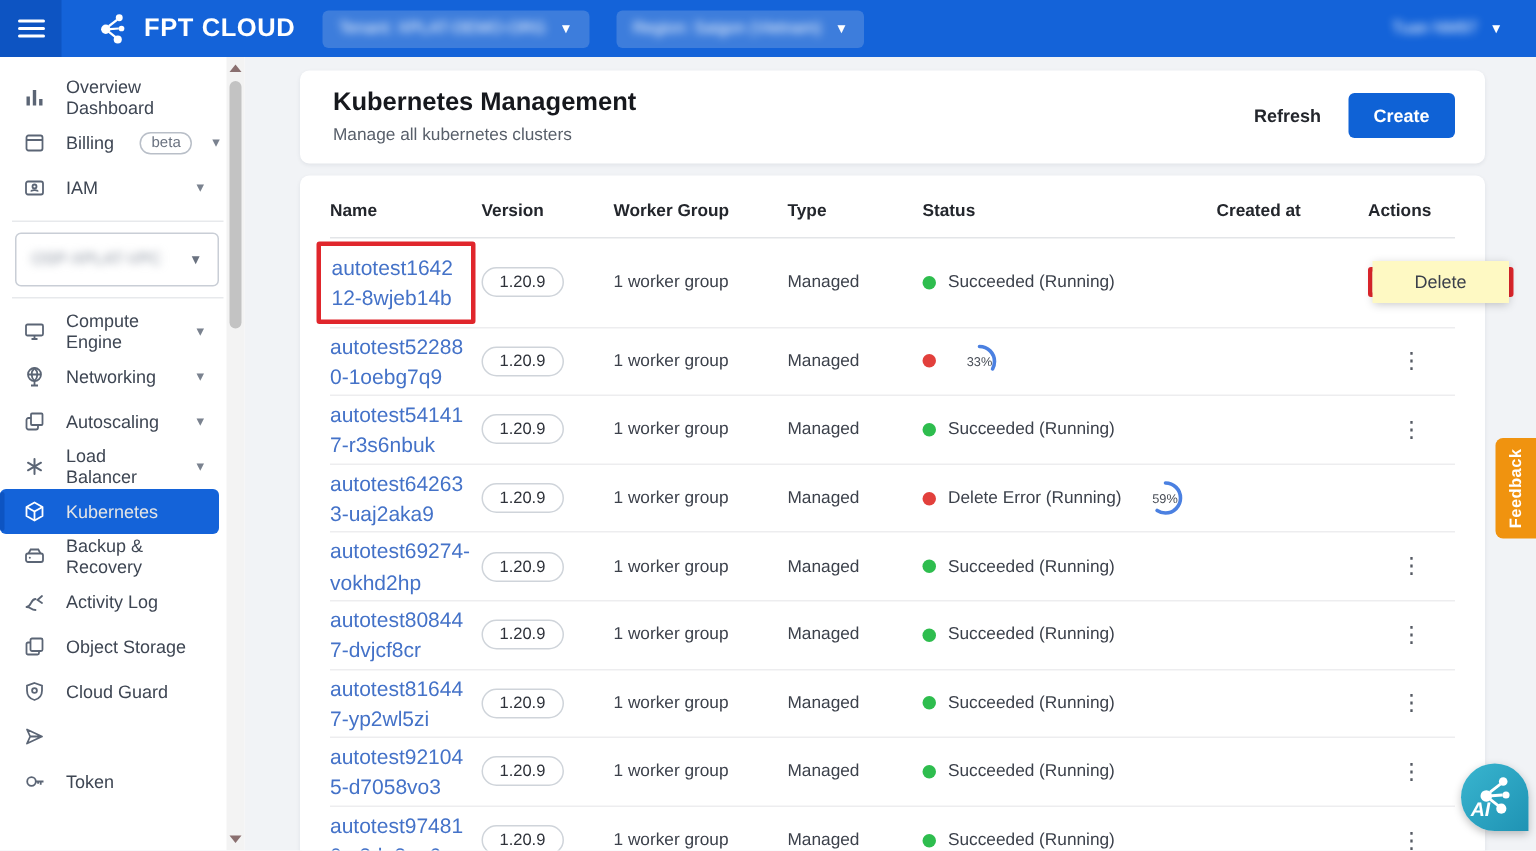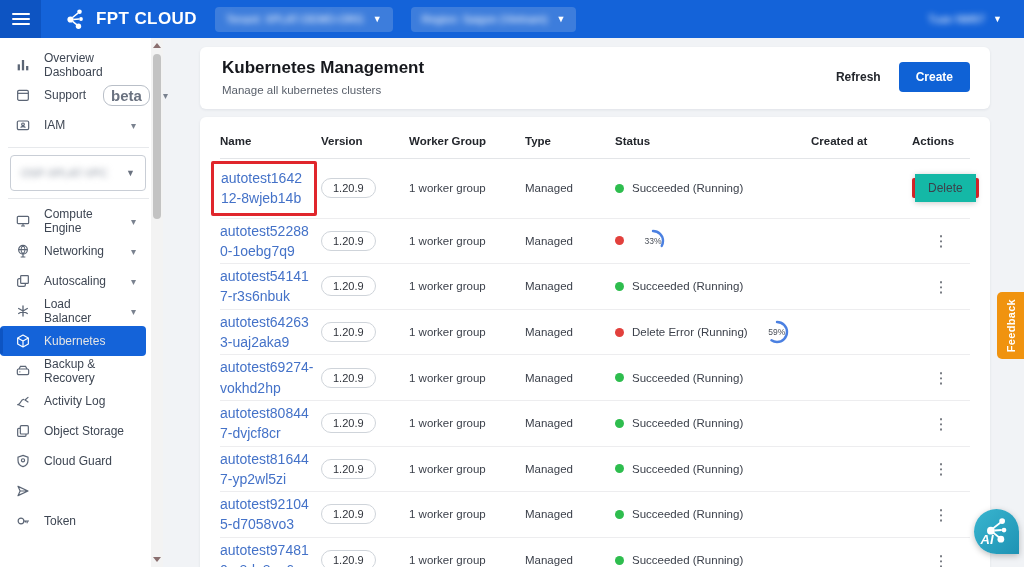--- a/index.html
+++ b/index.html
@@ -24,21 +24,21 @@
 
   
   .sidebar { width:163px; background:#fff; position:relative; padding:12px 14px 0 0; flex:0 0 163px; }
   .sb-list { list-style:none; }
   .sb-item { display:flex; align-items:center; gap:13px; height:30px; padding-left:15px; font-size:12px; color:#3e4653; cursor:pointer; position:relative; border-radius:4px; margin-right:3px; }
   .sb-item .svgi { width:16px; height:16px; color:#5b6575; flex:0 0 16px; }
   .sb-item .chev { margin-left:auto; margin-right:10px; color:#7a828f; font-size:10px; }
   .sb-item.active { background:#1463d9; color:#e5e5e5; }
   .sb-item.active .svgi { color:#fff; }
   .sb-item.active::before { content:""; position:absolute; left:-0px; top:2px; bottom:2px; width:3px; background:#0d54c2; border-radius:2px; }
-  .beta-badge { border:1px solid #b9bfc8; border-radius:9px; font-size:15px; color:#6a7280; padding:1px 7px; margin-left:4px;font-weight:bold; }
+  .beta-badge { border:1px solid #b9bfc8; border-radius:9px; font-size:10px; color:#6a7280; padding:1px 7px; margin-left:4px; }
   .sb-divider { height:1px; background:#e7e9ec; margin:7px 0 7px 8px; }
   .vpc-select { margin:4px 3px 4px 10px; height:36px; border:1px solid #c9ced6; border-radius:4px; display:flex; align-items:center; justify-content:space-between; padding:0 10px; cursor:pointer; }
   .vpc-select .val { font-size:11px; color:#8b93a0; }
   .vpc-select .caret { color:#6a7280; }
   .sb-scroll { position:absolute; top:0; right:0; bottom:0; width:12px; background:#f3f3f3; }
   .sb-scroll .arrow { position:absolute; left:2px; width:0; height:0; border-left:4px solid transparent; border-right:4px solid transparent; cursor:pointer; }
   .sb-scroll .arrow.up { top:5px; border-bottom:5px solid #8a6f6f; }
   .sb-scroll .arrow.down { bottom:5px; border-top:5px solid #8a6f6f; }
   .sb-scroll .thumb { position:absolute; top:16px; left:2px; width:8px; height:165px; background:#c3c3c3; border-radius:4px; cursor:grab; }
 
@@ -65,21 +65,21 @@
   .dot { width:9px; height:9px; border-radius:50%; flex:0 0 9px; }
   .dot.green { background:#2ebd4e; }
   .dot.red { background:#e2403c; }
   .prog { position:relative; width:26px; height:26px; display:inline-block; margin-left:8px; }
   .prog svg { width:26px; height:26px; display:block; }
   .prog i { position:absolute; inset:0; display:flex; align-items:center; justify-content:center; font-size:8.5px; font-style:normal; color:#4a4f58; }
   .td-actions { text-align:center; }
   .kebab { font-size:15px; color:#555a63; cursor:pointer; display:inline-block; line-height:1; letter-spacing:0; }
   .ann { border:3px solid #e0262c; border-radius:2px; display:inline-block; }
   .ann-name { padding:4px 7px; margin-left:-9px; }
-  .delete-popup { background:#14b8a6; box-shadow:0 1px 6px rgba(0,0,0,.22); padding:7px 13px; font-size:12px; color:#3c414b; cursor:pointer; white-space:nowrap; }
+  .delete-popup { background:#fef9c3; box-shadow:0 1px 6px rgba(0,0,0,.22); padding:7px 28px; font-size:12px; color:#3c414b; cursor:pointer; white-space:nowrap; }
 
   .pagination { display:flex; align-items:center; justify-content:flex-end; gap:14px; padding:15px 6px 17px 0; font-size:12px; color:#5a606b; }
   .rpp-val { color:#6a7280; display:inline-flex; align-items:center; gap:5px; cursor:pointer; }
   .rpp-val .caret { color:#6a7280; }
   .pg-range { margin-left:12px; }
   .pg-chev { color:#8b9098; font-size:15px; padding:0 12px; cursor:pointer; }
 
   
   .feedback-tab { position:absolute; right:0; top:254px; width:27px; height:67px; background:#f0930f; border-radius:5px 0 0 5px; display:flex; align-items:center; justify-content:center; cursor:pointer; }
   .feedback-tab span { writing-mode:vertical-rl; transform:rotate(180deg); color:#fff; font-size:11px; font-weight:700; letter-spacing:.3px; }
@@ -145,21 +145,21 @@
         </li>
         <li class="sb-item">
           <span class="svgi-wrap" style="display:flex">
             <svg viewBox="0 0 24 24" class="svgi">
               <g fill="none" stroke="currentColor" stroke-width="1.8">
                 <rect x="4" y="5" width="16" height="15" rx="2"></rect>
                 <path d="M4 9.5h16"></path>
               </g>
             </svg>
           </span>
-          <span>Support</span>
+          <span>Billing</span>
           <span class="beta-badge">beta</span>
           <span class="chev">▾</span>
         </li>
         <li class="sb-item">
           <span class="svgi-wrap" style="display:flex">
             <svg viewBox="0 0 24 24" class="svgi">
               <g fill="none" stroke="currentColor" stroke-width="1.8">
                 <rect x="3.5" y="6" width="17" height="13" rx="2"></rect>
                 <circle cx="12" cy="11" r="2"></circle>
                 <path d="M8.5 16c.7-1.9 6.3-1.9 7 0"></path>

